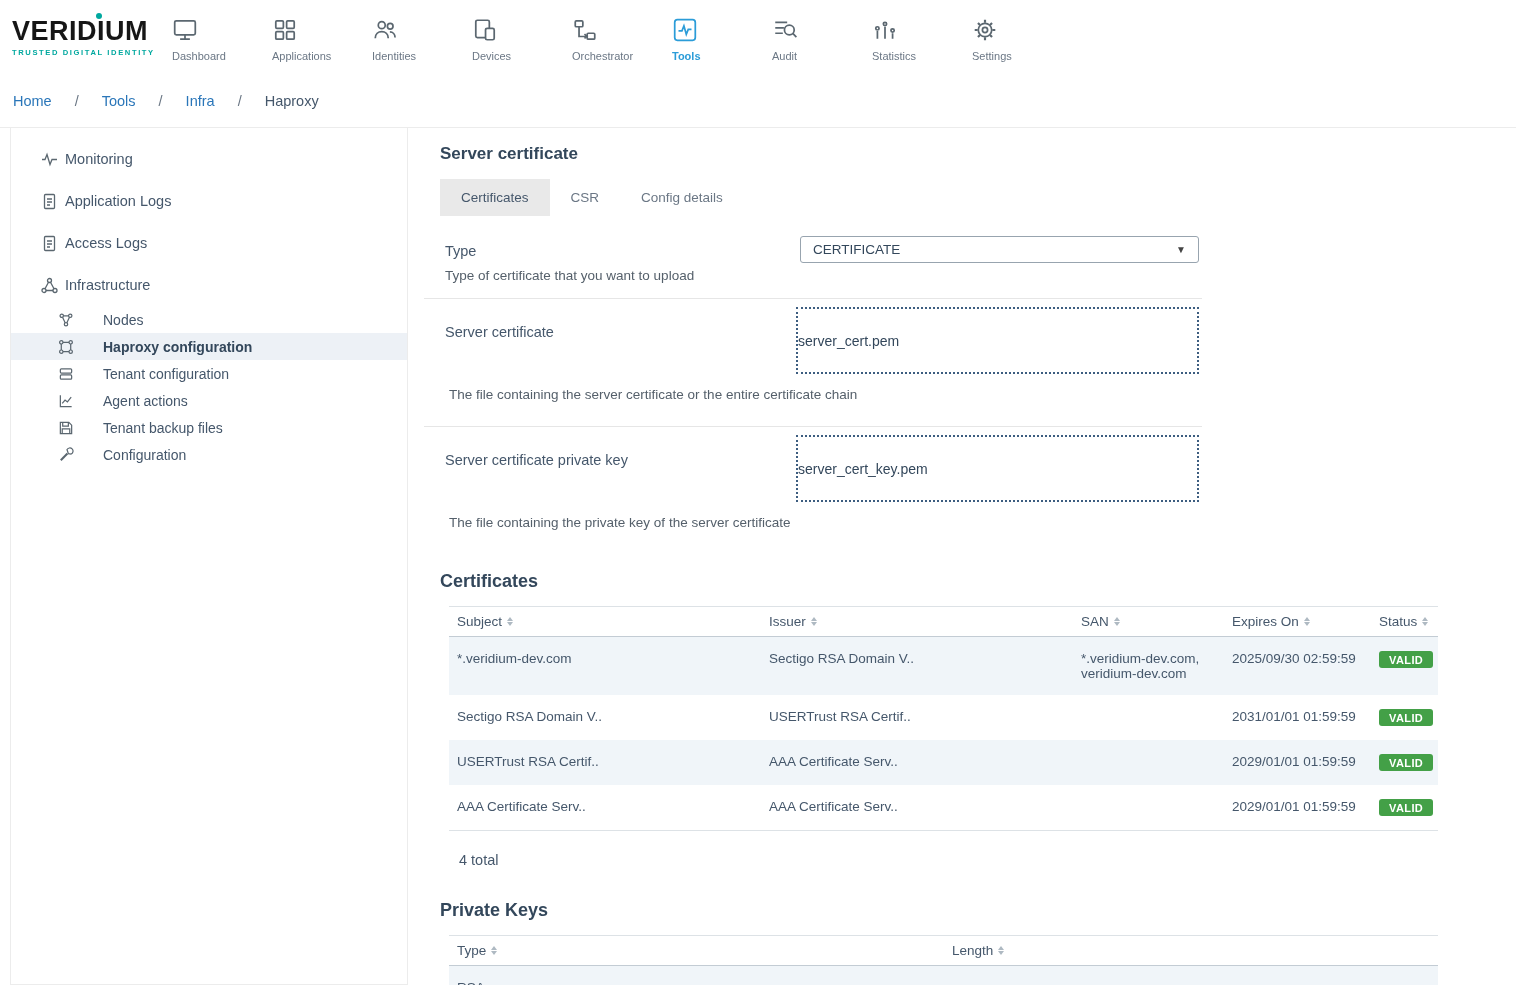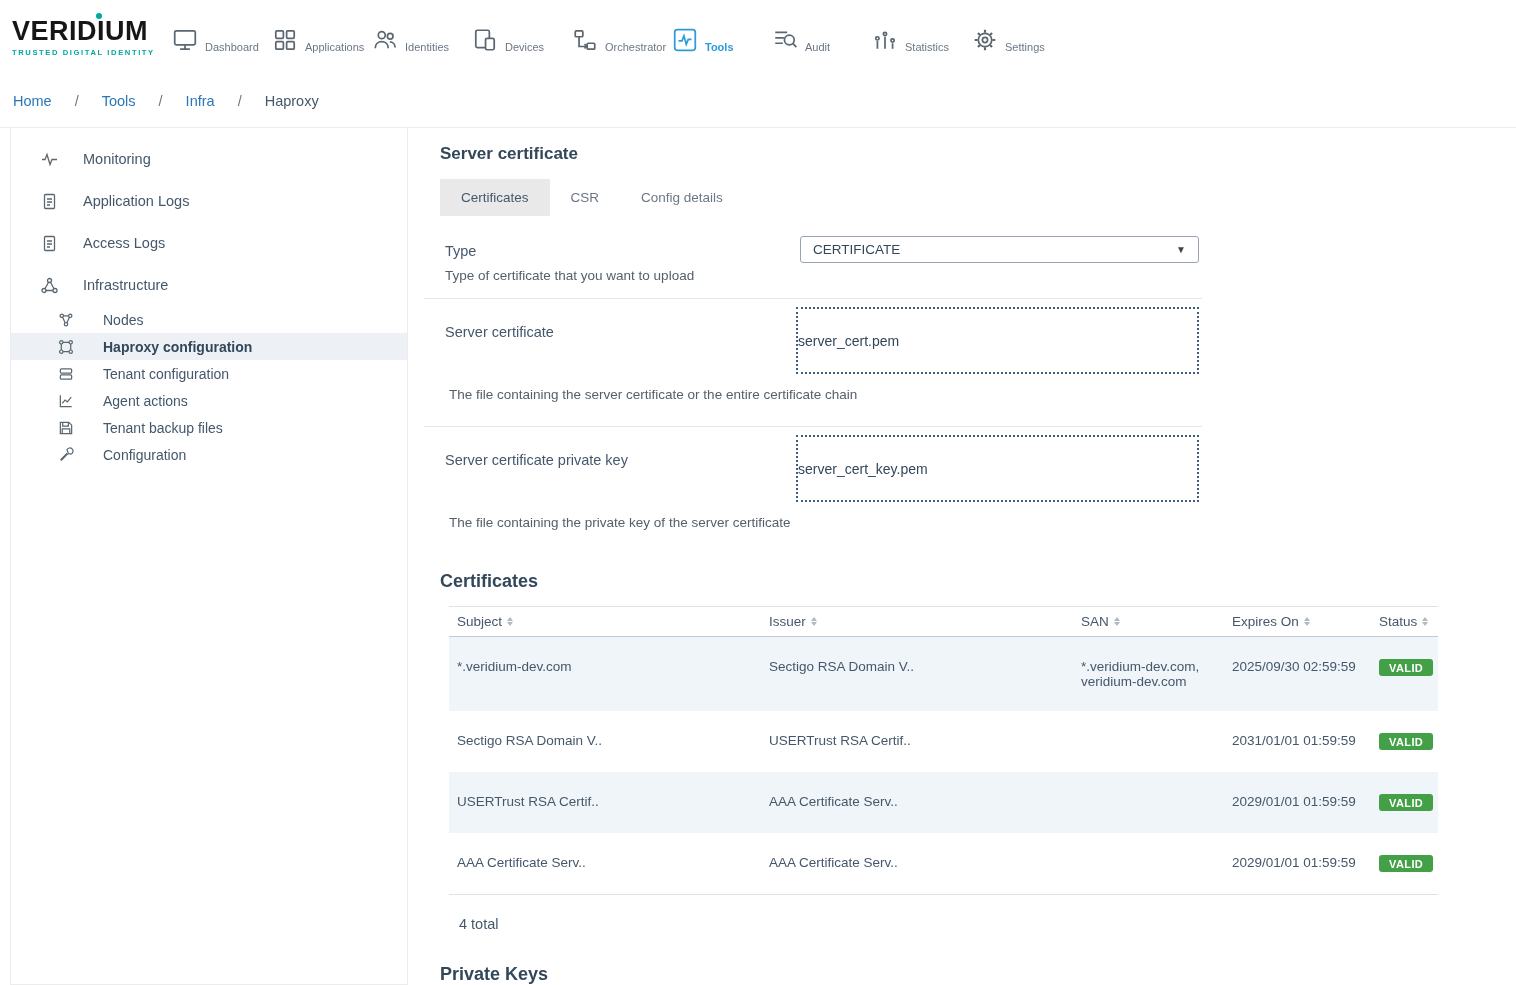--- a/index.html
+++ b/index.html
@@ -6,35 +6,35 @@
   body{width:1516px;height:985px;font-family:"Liberation Sans",sans-serif;background:#fff;color:#45576b;overflow:hidden}
   svg{display:block}
 
   
   .topnav{height:75px;display:flex;align-items:center;padding-left:12px}
   .logo{width:160px;position:relative;cursor:pointer}
   .logo-word{font-size:27px;font-weight:bold;color:#161616;letter-spacing:.5px;line-height:1}
   .logo-dot{position:absolute;left:84px;top:-5px;width:6px;height:6px;border-radius:50%;background:#00a89f}
   .logo-tag{font-size:7.6px;font-weight:bold;letter-spacing:1.6px;color:#00a89f;margin-top:3px}
   .nav-items{display:flex}
-  .nav-item{width:100px;display:flex;flex-direction:row;align-items:flex-end;gap:7px;color:#5b6770;cursor:pointer;padding-top:4px}
+  .nav-item{width:100px;display:flex;flex-direction:column;align-items:flex-start;gap:7px;color:#5b6770;cursor:pointer;padding-top:4px}
   .nav-item .lbl{font-size:11px;color:#6b7785}
   .nav-item.active{color:#2b9cd8}
   .nav-item.active .lbl{color:#2b9cd8;font-weight:bold}
 
   
   .breadcrumb{height:52px;display:flex;align-items:center;padding-left:13px;font-size:14.5px;gap:23px}
   .crumb-link{color:#2a76b9;cursor:pointer}
   .crumb-sep{color:#6b7785}
   .crumb-current{color:#45576b}
 
   
   .content{display:flex;border-top:1px solid #ececec;height:858px}
   .sidebar{width:398px;min-width:398px;margin-left:10px;border:1px solid #ececec;border-top:none;padding-top:10px;background:#fff}
-  .side-item{display:flex;align-items:center;gap:25px;padding:12.5px 14px 12.5px 30px;font-size:14.5px;color:#45576b;cursor:pointer}
+  .side-item{display:flex;align-items:center;gap:7px;padding:12.5px 14px 12.5px 30px;font-size:14.5px;color:#45576b;cursor:pointer}
   .side-sub{display:flex;gap:29px;padding:5.5px 14px 5.5px 47px;font-size:14px;color:#45576b;cursor:pointer}
   .side-sub.active{background:#edf1f6;font-weight:bold;color:#33475b}
   .si{color:#5b6770;display:flex}
 
   .main{flex:1;padding:16px 0 0 16px}
   .page-title{font-size:17px;font-weight:bold;color:#33475b;margin-left:16px}
   .tabs{display:flex;margin:15px 0 0 16px}
   .tab{padding:11px 21px;font-size:13.5px;color:#6b7785;cursor:pointer}
   .tab.active{background:#e9e9e9;color:#45576b}
 
@@ -48,21 +48,21 @@
   .upload-row{position:relative;margin-left:21px;height:112px}
   .upload-row .field-label{position:absolute;left:0;top:25px}
   .dropzone{position:absolute;left:351px;top:8px;width:403px;height:67px;border:2px dotted #3d5d80;display:flex;align-items:center;justify-content:flex-start;font-size:14px;color:#33475b;cursor:pointer;background:#fff}
   .upload-row .helper{position:absolute;left:4px;top:88px;margin:0}
 
   
   .section-title{font-size:18px;font-weight:bold;color:#33475b;margin:32px 0 14px 16px}
   table{border-collapse:collapse;table-layout:fixed;margin-left:25px;font-size:13.5px;color:#45576b;width:989px}
   th{font-weight:normal;text-align:left;padding:7px 8px;border-top:1px solid #dde2e6;border-bottom:1px solid #c3ccd4}
   .th-inner{display:flex;align-items:center;gap:5px;cursor:pointer}
-  td{padding:22px 8px;vertical-align:top}
+  td{padding:14px 8px;vertical-align:top}
   tr.odd{background:#f0f5f9}
   tr.last td{border-bottom:1px solid #dde2e6}
   .sort{display:inline-flex;flex-direction:column;gap:1.5px}
   .sort i{width:0;height:0;border-left:3.5px solid transparent;border-right:3.5px solid transparent;display:block}
   .sort .up{border-bottom:4px solid #aeb9c2}
   .sort .dn{border-top:4px solid #aeb9c2}
   .badge{display:inline-block;background:#43a047;color:#fff;font-size:11px;font-weight:bold;padding:2.5px 10px;border-radius:3px;letter-spacing:.4px}
   .total{font-size:14.5px;color:#45576b;margin:21px 0 0 35px}
 </style>
 </head>

